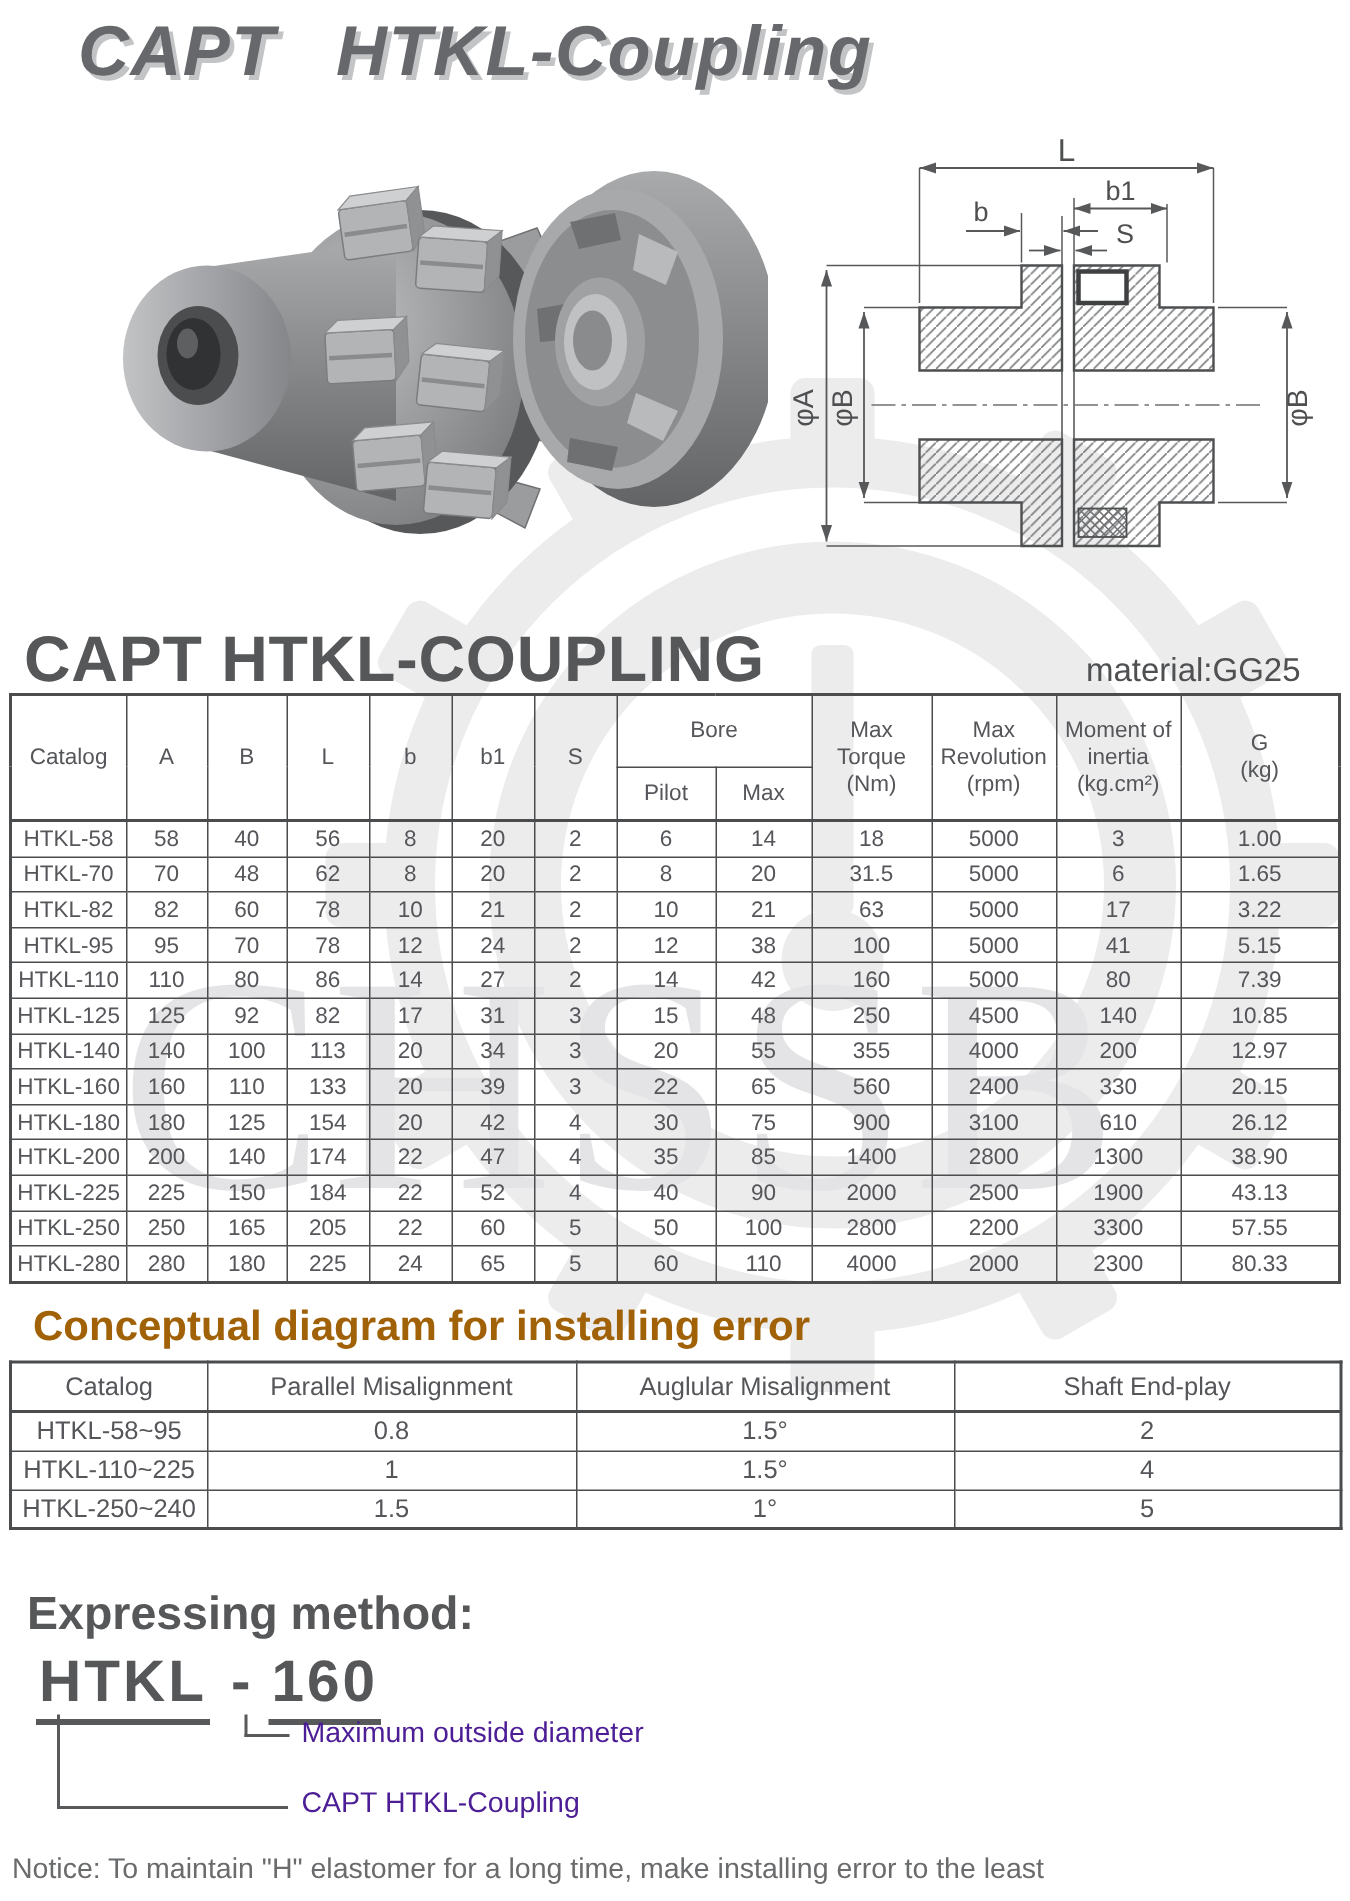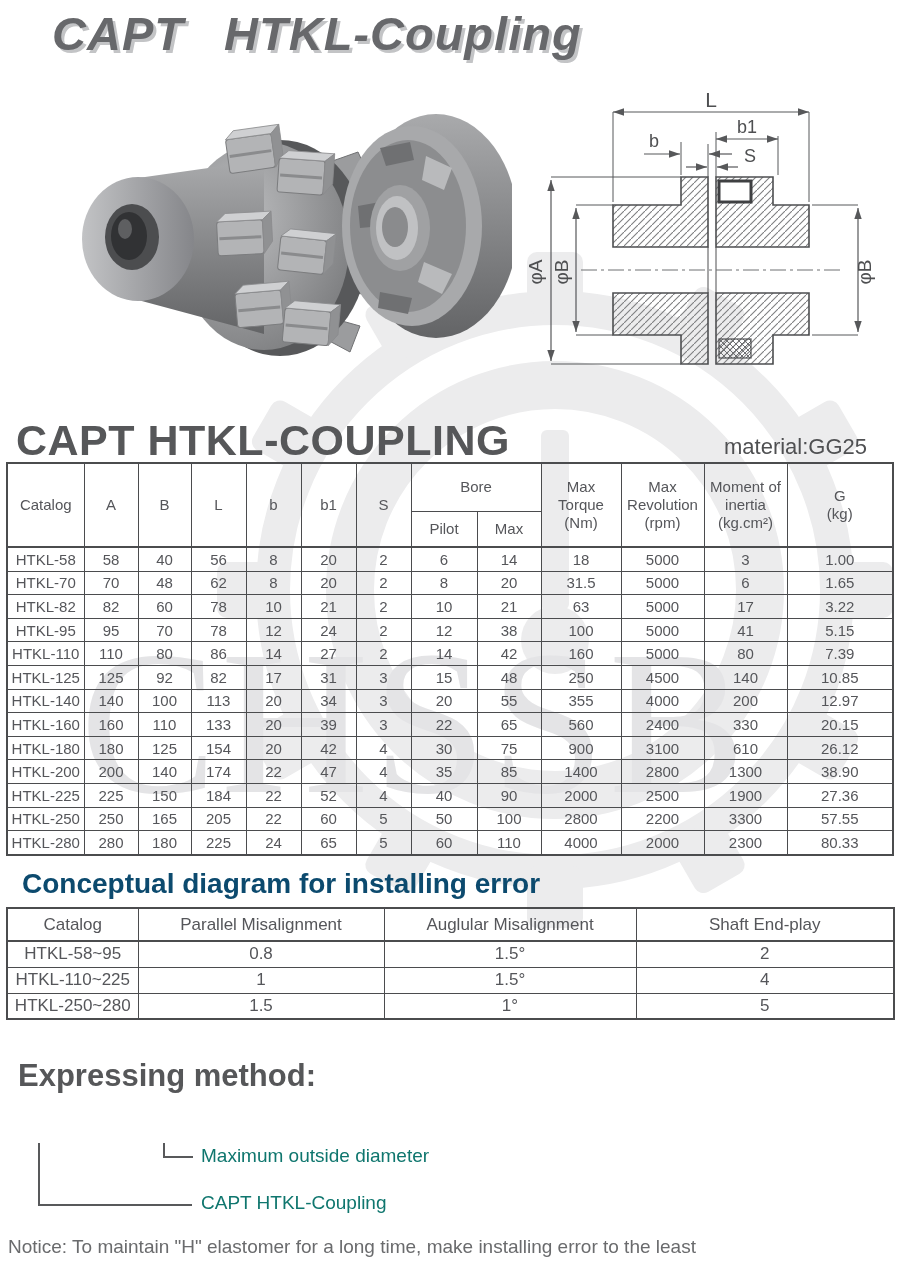--- a/index.html
+++ b/index.html
@@ -26,35 +26,35 @@
   .spec{width:887px;font-size:15px;color:#55565a;border:2px solid #4b4c4e;}
   .spec th,.spec td{border:1px solid #4b4c4e;text-align:center;font-weight:normal;padding:0;}
   .spec thead{border-bottom:2px solid #4b4c4e;}
   .spec thead tr.h1{height:48px;}
   .spec thead tr.h2{height:36px;}
   .spec thead th{white-space:pre-line;line-height:1.18;font-size:15px;}
   .spec tbody td{height:22.6px;}
   .spec tbody tr.grp td{border-top:1px solid #c2410c;}
 
   
-  #install-heading{left:22px;top:868px;font-size:28px;font-weight:bold;color:#0c4a6e;}
+  #install-heading{left:22px;top:868px;font-size:28px;font-weight:bold;color:#a16207;}
   #install-table{left:6px;top:907px;}
   .install{width:887px;font-size:17px;color:#55565a;border:2px solid #4b4c4e;}
   .install th,.install td{border:1px solid #4b4c4e;text-align:center;font-weight:normal;padding:0;}
   .install thead{border-bottom:2px solid #4b4c4e;}
   .install thead tr{height:33px;}
   .install tbody tr{height:26px;}
 
   
   #expr-heading{left:18px;top:1058px;font-size:31px;font-weight:bold;color:#565759;}
   #expr-code{left:24px;top:1100px;font-size:39px;font-weight:bold;color:#565759;display:flex;align-items:flex-start;}
   #expr-code .u{border-bottom:4px solid #58595b;padding:0 2px 2px 2px;letter-spacing:2px;}
   #expr-code .dash{margin:0 12px 0 14px;}
   .cline{background:#58595b;}
-  .callout{font-size:19px;color:#0f766e;}
+  .callout{font-size:19px;color:#4c1d95;}
 
   #notice{left:8px;top:1236px;font-size:19px;color:#6a6b6d;}
 </style>
 </head>
 <body>
 
 <div id="page">
 
   <svg id="watermark" class="abs" width="900" height="1267" viewBox="0 0 900 1267">
     <g fill="none" stroke="#ececed" stroke-width="48">
@@ -449,21 +449,21 @@
           <td>150</td>
           <td>184</td>
           <td>22</td>
           <td>52</td>
           <td>4</td>
           <td>40</td>
           <td>90</td>
           <td>2000</td>
           <td>2500</td>
           <td>1900</td>
-          <td>27.36</td>
+          <td>43.13</td>
         </tr>
         <tr>
           <td>HTKL-250</td>
           <td>250</td>
           <td>165</td>
           <td>205</td>
           <td>22</td>
           <td>60</td>
           <td>5</td>
           <td>50</td>
@@ -514,29 +514,34 @@
           <td>1.5°</td>
           <td>2</td>
         </tr>
         <tr>
           <td>HTKL-110~225</td>
           <td>1</td>
           <td>1.5°</td>
           <td>4</td>
         </tr>
         <tr>
-          <td>HTKL-250~280</td>
+          <td>HTKL-250~240</td>
           <td>1.5</td>
           <td>1°</td>
           <td>5</td>
         </tr>
       </tbody>
   </table>
 
   <div id="expr-heading" class="abs content">Expressing method:</div>
+  <div id="expr-code" class="abs content">
+    <span class="u">HTKL</span>
+    <span class="dash">-</span>
+    <span class="u">160</span>
+  </div>
   <div class="abs content cline" style="left:163px;top:1143px;width:2px;height:15px"></div>
   <div class="abs content cline" style="left:163px;top:1156px;width:30px;height:2px"></div>
   <div class="abs content callout" style="left:201px;top:1145px">Maximum outside diameter</div>
   <div class="abs content cline" style="left:38px;top:1143px;width:2px;height:63px"></div>
   <div class="abs content cline" style="left:38px;top:1204px;width:154px;height:2px"></div>
   <div class="abs content callout" style="left:201px;top:1192px">CAPT HTKL-Coupling</div>
 
   <div id="notice" class="abs content">Notice: To maintain "H" elastomer for a long time, make installing error to the least</div>
 
 </div>

